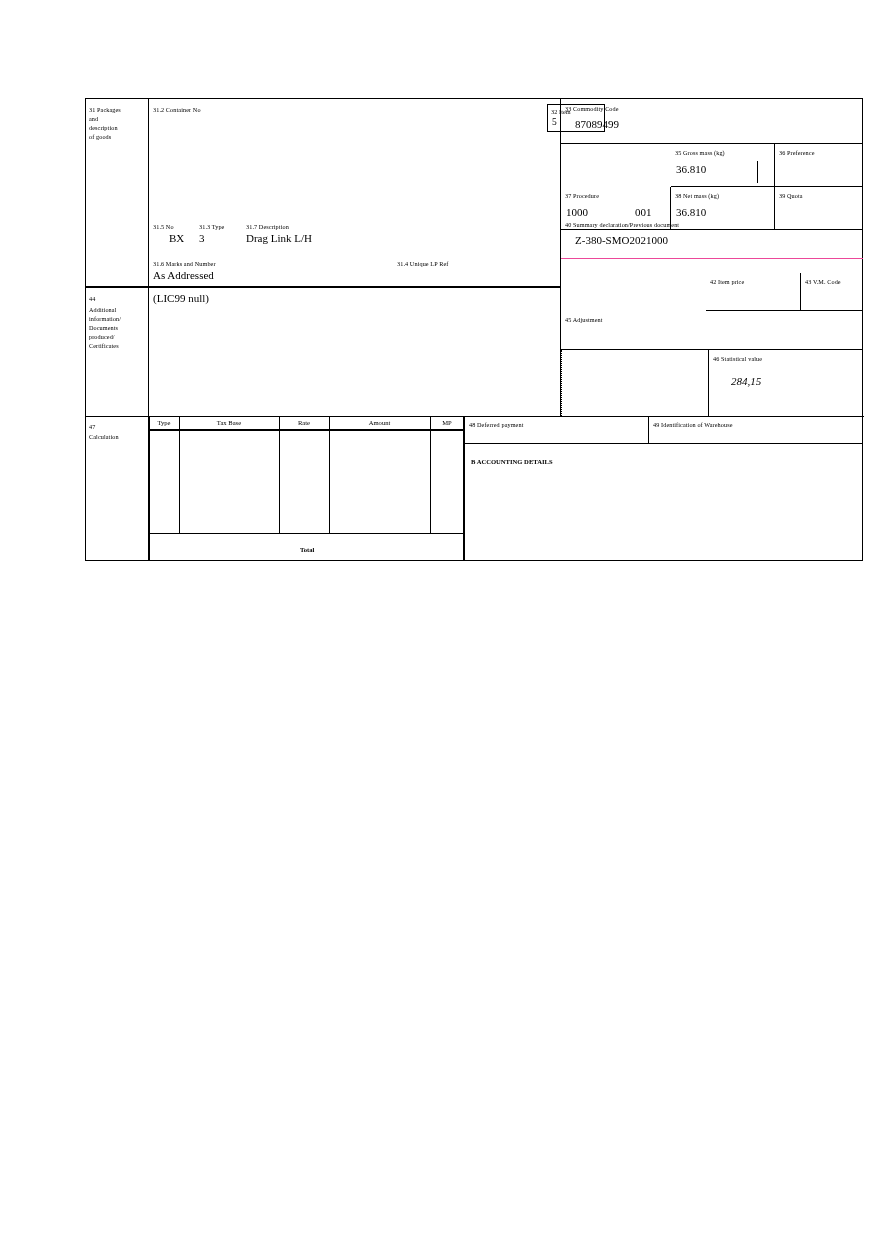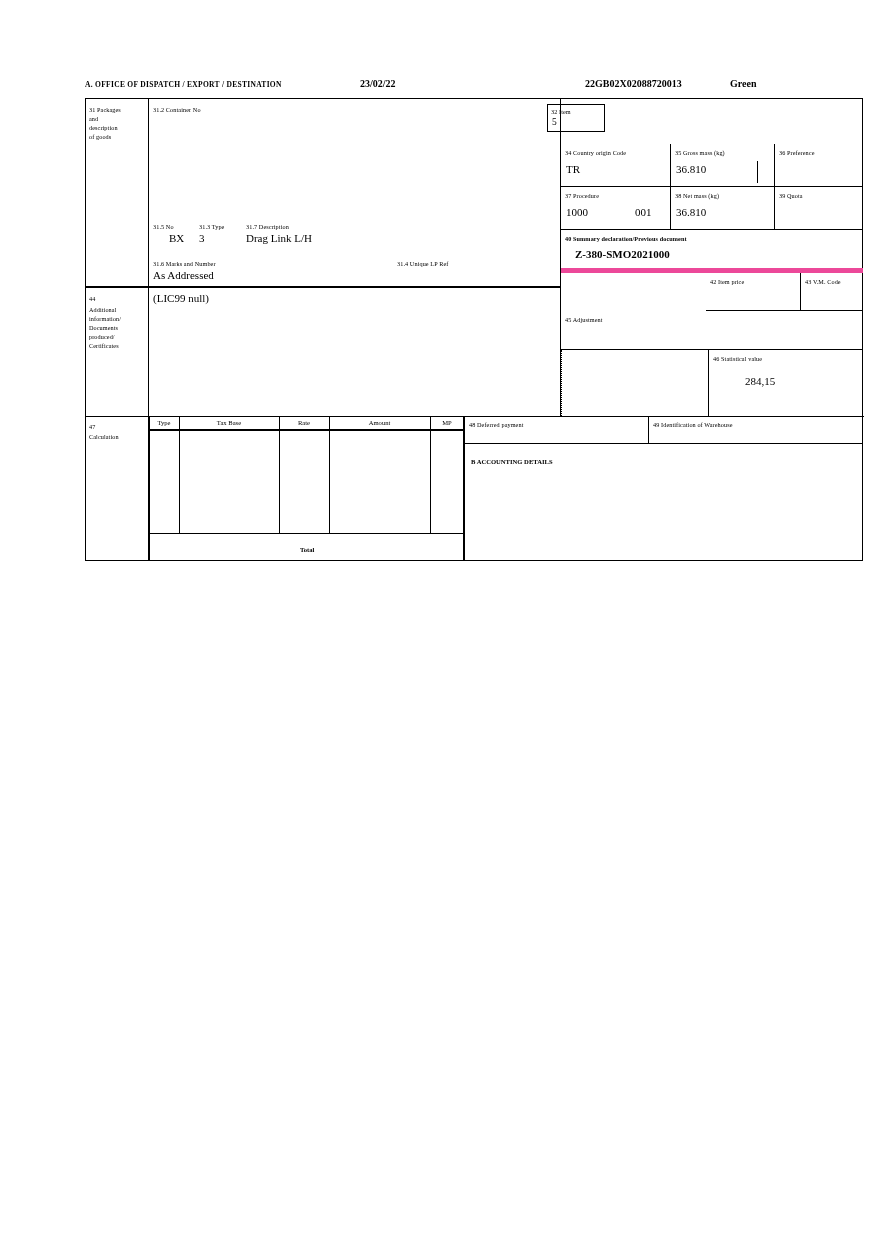--- a/index.html
+++ b/index.html
@@ -104,21 +104,21 @@
   #box32 { left: 398px; top: 5px; width: 58px; height: 28px; border: 1px solid #000; }
 
   
   #box33 { left: 475px; top: 0; width: 302px; height: 45px; border-bottom: 1px solid #000; }
   #box34 { left: 475px; top: 45px; width: 110px; height: 43px; border-bottom: 1px solid #000; border-right: 1px solid #000; }
   #box35 { left: 585px; top: 45px; width: 104px; height: 43px; border-bottom: 1px solid #000; border-right: 1px solid #000; }
   #box36 { left: 689px; top: 45px; width: 88px; height: 43px; border-bottom: 1px solid #000; }
   #box37 { left: 475px; top: 88px; width: 110px; height: 43px; border-bottom: 1px solid #000; border-right: 1px solid #000; }
   #box38 { left: 585px; top: 88px; width: 104px; height: 43px; border-bottom: 1px solid #000; border-right: 1px solid #000; }
   #box39 { left: 689px; top: 88px; width: 88px; height: 43px; border-bottom: 1px solid #000; }
-  #box40 { left: 475px; top: 131px; width: 302px; height: 43px; border-bottom: 5px solid #ec4899; font-weight: bold; }
+  #box40 { left: 475px; top: 117px; width: 302px; height: 43px; border-bottom: 1px solid #ec4899; }
   #box41 { left: 475px; top: 174px; width: 145px; height: 38px; border-bottom: 1px solid #000; border-right: 1px solid #000; }
   #box42 { left: 620px; top: 174px; width: 95px; height: 38px; border-bottom: 1px solid #000; border-right: 1px solid #000; }
   #box43 { left: 715px; top: 174px; width: 62px; height: 38px; border-bottom: 1px solid #000; }
   #box45 { left: 475px; top: 212px; width: 302px; height: 39px; border-bottom: 1px solid #000; }
   #box46 { left: 622px; top: 251px; width: 155px; height: 66px; border-left: 1px solid #000; }
 
   
   #dotted {
     left: 475px; top: 251px; width: 0px; height: 66px;
     border-left: 1px dotted #000;
@@ -136,26 +136,20 @@
   #box49 { left: 563px; top: 317px; width: 214px; height: 28px; border-bottom: 1px solid #000; }
   #boxB  { left: 378px; top: 345px; width: 399px; height: 117px; border-left: 1px solid #000; }
   .calc-hdr { position: absolute; top: 0; height: 14px; border-bottom: 1px solid #000; box-sizing: border-box; text-align: center; font-size: 6.6px; line-height: 14px; }
   .calc-vline { position: absolute; top: 0; height: 118px; border-left: 1px solid #000; }
 </style>
 </head>
 <body>
 
 <div id="page">
 
-  <div class="header-row">
-    <div class="hdr-office">A.  OFFICE OF DISPATCH / EXPORT / DESTINATION</div>
-    <div class="hdr-date">23/02/22</div>
-    <div class="hdr-mrn">22GB02X02088720013</div>
-    <div class="hdr-copy">Green</div>
-  </div>
 
   <div class="frame">
 
     <div class="cell br bb" id="box31label">
       <div class="lbl" style="top:6px;">31 Packages</div>
       <div class="lbl" style="top:15px;">and</div>
       <div class="lbl" style="top:24px;">description</div>
       <div class="lbl" style="top:33px;">of goods</div>
     </div>
 
@@ -175,25 +169,25 @@
       <div class="lbl" style="position:absolute; left:248px; top:160px;">31.4 Unique LP Ref</div>
       <div class="val" style="position:absolute; left:4px; top:170px;">As Addressed</div>
       <div class="val val-sm" style="position:absolute; left:248px; top:170px;"></div>
 
       <div class="cell" id="box32">
         <div class="lbl" style="position:absolute; left:3px; top:2px;">32 Item</div>
         <div class="val val-sm" style="position:absolute; left:4px; top:12px;">5</div>
       </div>
     </div>
 
-
-    <div class="cell" id="box34">
-      <div class="lbl" style="position:absolute; left:4px; top:4px;">34 Country origin Code</div>
-      <div class="val" style="position:absolute; left:5px; top:19px;">TR</div>
-    </div>
+    <div class="cell" id="box33">
+      <div class="lbl" style="position:absolute; left:4px; top:5px;">33 Commodity Code</div>
+      <div class="val" style="position:absolute; left:14px; top:19px;">87089499</div>
+    </div>
+
 
     <div class="cell" id="box35">
       <div class="lbl" style="position:absolute; left:4px; top:4px;">35 Gross mass (kg)</div>
       <div class="val" style="position:absolute; left:5px; top:19px;">36.810</div>
       <div style="position:absolute; left:86px; top:17px; width:0; height:22px; border-left:1px solid #000;"></div>
     </div>
 
     <div class="cell" id="box36">
       <div class="lbl" style="position:absolute; left:4px; top:4px;">36 Preference</div>
       <div class="val" style="position:absolute; left:5px; top:19px;"></div>
@@ -233,21 +227,21 @@
 
     <div class="cell" id="box45">
       <div class="lbl" style="position:absolute; left:4px; top:4px;">45 Adjustment</div>
       <div class="val" style="position:absolute; left:6px; top:17px;"></div>
     </div>
 
     <div class="cell" id="dotted"></div>
 
     <div class="cell" id="box46">
       <div class="lbl" style="position:absolute; left:4px; top:4px;">46 Statistical value</div>
-      <div class="val" style="position:absolute; left:36px; top:25px;">284,15</div>
+      <div class="val" style="position:absolute; left:22px; top:25px;font-style:italic;">284,15</div>
     </div>
 
     <div class="cell br" id="box44label">
       <div class="lbl" style="position:absolute; left:3px; top:6px;">44</div>
       <div class="lbl" style="position:absolute; left:3px; top:17px;">Additional</div>
       <div class="lbl" style="position:absolute; left:3px; top:26px;">information/</div>
       <div class="lbl" style="position:absolute; left:3px; top:35px;">Documents</div>
       <div class="lbl" style="position:absolute; left:3px; top:44px;">produced/</div>
       <div class="lbl" style="position:absolute; left:3px; top:53px;">Certificates</div>
     </div>

